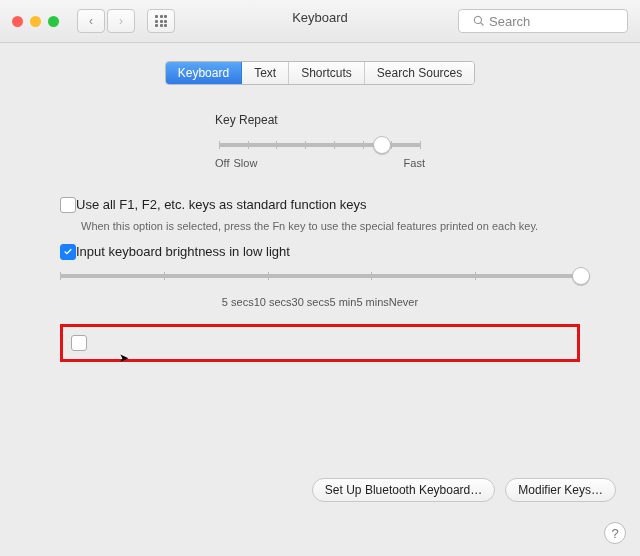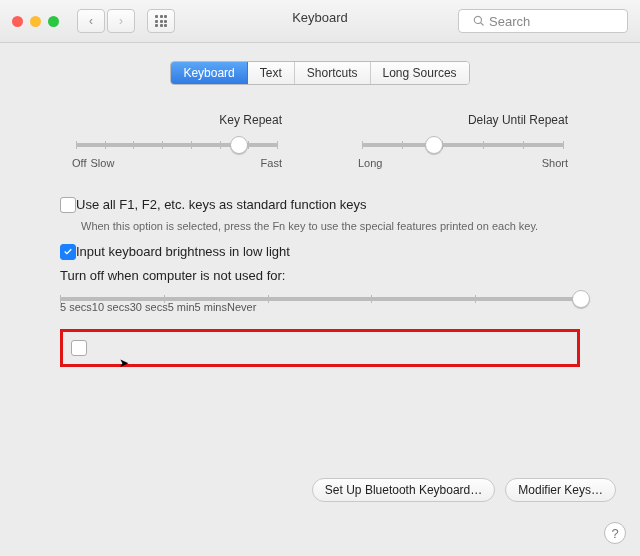--- a/index.html
+++ b/index.html
@@ -17,37 +17,37 @@
   .wtitle{position:absolute;left:0;right:0;top:10px;text-align:center;font-size:13px;color:#3a3a3a;pointer-events:none}
   .search{margin-left:auto;width:140px;height:22px;border:1px solid #c8c8c8;border-radius:4px;background:#fff;display:flex;align-items:center;padding:0 14px;color:#888;gap:4px}
   .search svg{width:12px;height:12px;fill:#999}
   .content{flex:1;padding:18px 24px 12px 24px;display:flex;flex-direction:column;position:relative}
   .tabbar{display:flex;justify-content:center}
   .segmented{display:flex;border:1px solid #bcbcbc;border-radius:4px;overflow:hidden;background:#fff;height:22px}
   .seg{padding:0 12px;font-size:12px;line-height:20px;border-right:1px solid #ccc;color:#333;background:linear-gradient(#fdfdfd,#f0f0f0);display:flex;align-items:center}
   .seg:last-child{border-right:none}
   .seg.active{background:linear-gradient(#5aa6f7,#2f7be4);color:#fff;border-right-color:#2f7be4}
   .sliders{display:flex;justify-content:space-around;margin-top:28px;padding:0 10px}
-  .slblock{width:210px;text-align:right}
+  .slblock{width:210px;text-align:left}
   .slblock .hdr{font-size:12px;color:#333;margin-bottom:10px}
   .track{position:relative;height:4px;background:#bcbcbc;border-radius:2px;margin:16px 4px 0 4px}
   .ticks{position:absolute;top:-2px;left:0;right:0;display:flex;justify-content:space-between}
   .ticks i{width:1px;height:8px;background:#bcbcbc}
   .knob{position:absolute;top:-7px;width:16px;height:16px;background:#fff;border:1px solid #bdbdbd;border-radius:50%;box-shadow:0 1px 1px rgba(0,0,0,.2);margin-left:-8px}
   .sllabels{display:flex;justify-content:space-between;font-size:11px;color:#555;margin:10px 0 0 0}
   .opts{margin:28px 36px 0 36px}
   .row{display:flex;align-items:flex-start;margin-bottom:6px}
   .cb{width:14px;height:14px;border:1px solid #aaa;border-radius:3px;background:#fff;flex:0 0 auto;margin-top:0;display:inline-flex;align-items:center;justify-content:center}
   .cb.checked{background:#1a80ff;border-color:#1a80ff}
   .cb.checked svg{width:10px;height:10px;fill:#fff}
   .hint{font-size:11px;color:#666;margin:2px 0 10px 21px;line-height:1.35}
   .subhdr{font-size:13px;margin:8px 0 4px 0}
   .timeslider{margin:10px 0 0 0}
   .timeslider .track{margin:14px 0 0 0}
-  .timelabels{display:flex;justify-content:flex-start;font-size:11px;color:#555;margin-top:0}
+  .timelabels{display:flex;justify-content:center;font-size:11px;color:#555;margin-top:18px}
   .showrow{border:3px solid #e01414;padding:8px 8px;margin:16px 0 0 0;display:flex;align-items:center;gap:7px;position:relative}
   .cursor{position:absolute;left:56px;top:24px;font-size:12px;color:#000}
   .footer{position:absolute;bottom:54px;right:24px;display:flex;gap:10px}
   .btn{height:22px;padding:0 12px;border:1px solid #c8c8c8;border-radius:12px;background:linear-gradient(#fdfdfd,#f0f0f0);font-size:12px;color:#222;display:flex;align-items:center}
   .help{position:absolute;bottom:12px;right:14px;width:20px;height:20px;border:1px solid #bcbcbc;border-radius:50%;background:#fff;color:#777;font-size:13px;display:flex;align-items:center;justify-content:center}
 </style>
 </head>
 <body>
 
 <div class="window">
@@ -86,21 +86,21 @@
       <span>Search</span>
     </div>
   </div>
 
   <div class="content">
     <div class="tabbar">
       <div class="segmented">
         <div class="seg active">Keyboard</div>
         <div class="seg">Text</div>
         <div class="seg">Shortcuts</div>
-        <div class="seg">Long Sources</div>
+        <div class="seg">Search Sources</div>
       </div>
     </div>
 
     <div class="sliders">
       <div class="slblock">
         <div class="hdr">Key Repeat</div>
         <div class="track">
           <div class="ticks">
               <i></i>
               <i></i>
@@ -114,57 +114,38 @@
           <div class="knob" style="left:80%"></div>
         </div>
         <div class="sllabels">
           <span style="display:flex;gap:4px">
               <span>Off</span> 
               <span>Slow</span>
             </span>
           <span>Fast</span>
         </div>
       </div>
-      <div class="slblock">
-        <div class="hdr">Delay Until Repeat</div>
-        <div class="track">
-          <div class="ticks">
-              <i></i>
-              <i></i>
-              <i></i>
-              <i></i>
-              <i></i>
-              <i></i>
-            </div>
-          <div class="knob" style="left:35%"></div>
-        </div>
-        <div class="sllabels">
-          <span>Long</span>
-          <span>Short</span>
-        </div>
-      </div>
     </div>
 
     <div class="opts">
       <div class="row">
         <span class="cb"></span>
         <span>Use all F1, F2, etc. keys as standard function keys</span>
       </div>
       <div class="hint">When this option is selected, press the Fn key to use the special features printed on each key.</div>
 
       <div class="row">
         <span class="cb checked">
           <svg viewBox="0 0 16 16">
               <path d="M6.2 12L2 7.8l1.5-1.5L6.2 9l6.3-6.3L14 4.2z"></path>
             </svg>
         </span>
         <span>Input keyboard brightness in low light</span>
       </div>
 
-      <div class="subhdr">Turn off when computer is not used for:</div>
       <div class="timeslider">
         <div class="track">
           <div class="ticks">
               <i></i>
               <i></i>
               <i></i>
               <i></i>
               <i></i>
               <i></i>
             </div>

